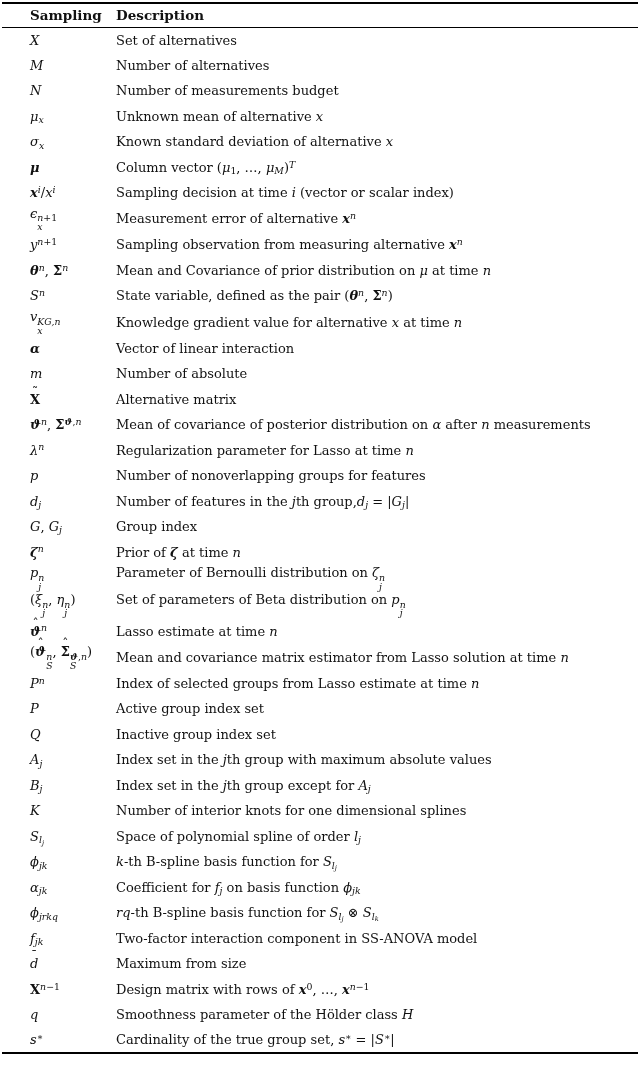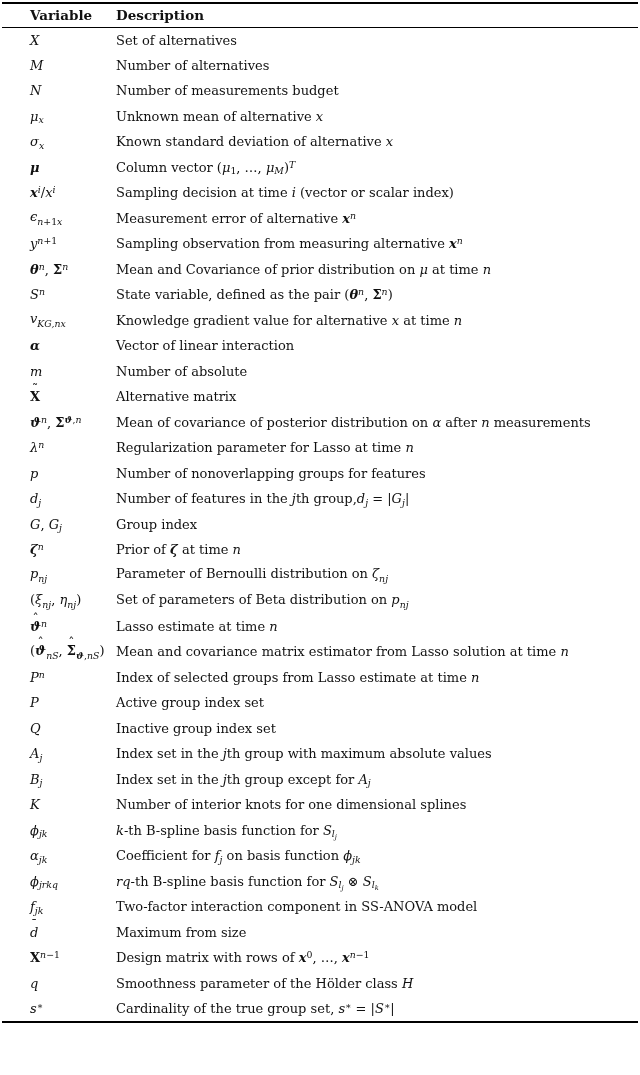--- a/index.html
+++ b/index.html
@@ -24,21 +24,21 @@
   tbody td {
     font-size:13px; height:25.5px; vertical-align:middle;
     white-space:nowrap; overflow:visible;
   }
   td.var-cell { padding-left:28px; }
   sub, sup { font-size:0.72em; line-height:0; }
   sup { vertical-align:baseline; position:relative; top:-0.45em; }
   sub { vertical-align:baseline; position:relative; top:0.25em; }
   
   .ss {
-    display:inline-flex; flex-direction:row; justify-content:center;
+    display:inline-flex; flex-direction:column; justify-content:center;
     vertical-align:-0.42em; line-height:0.95; font-size:0.72em;
   }
   .ss .t, .ss .b { display:block; }
   
   .cal { font-style:italic; font-family:"DejaVu Serif", serif; }
   
   .acc { display:inline-block; position:relative; }
   .acc .mark {
     position:absolute; left:50%; transform:translateX(-50%);
     top:-0.48em; font-size:0.95em; line-height:1; font-style:normal;
@@ -49,21 +49,21 @@
 <body>
 
 <div class="page">
   <table class="notation">
     <colgroup>
       <col class="c-var">
       <col class="c-desc">
     </colgroup>
     <thead>
       <tr>
-        <th class="h-var">Variable</th>
+        <th class="h-var">Sampling</th>
         <th class="h-desc">Description</th>
       </tr>
     </thead>
     <tbody>
         <tr>
           <td class="var-cell"><span class="cal">X</span></td>
           <td class="desc-cell">Set of alternatives</td>
         </tr>
         <tr>
           <td class="var-cell"><i>M</i></td>
@@ -206,20 +206,24 @@
         </tr>
         <tr>
           <td class="var-cell"><span class="cal">B</span><sub><i>j</i></sub></td>
           <td class="desc-cell">Index set in the <i>j</i>th group except for <span class="cal">A</span><sub><i>j</i></sub></td>
         </tr>
         <tr>
           <td class="var-cell"><i>K</i></td>
           <td class="desc-cell">Number of interior knots for one dimensional splines</td>
         </tr>
         <tr>
+          <td class="var-cell"><span class="cal">S</span><sub><i>l<sub>j</sub></i></sub></td>
+          <td class="desc-cell">Space of polynomial spline of order <i>l<sub>j</sub></i></td>
+        </tr>
+        <tr>
           <td class="var-cell"><i>ϕ<sub>jk</sub></i></td>
           <td class="desc-cell"><i>k</i>-th B-spline basis function for <span class="cal">S</span><sub><i>l<sub>j</sub></i></sub></td>
         </tr>
         <tr>
           <td class="var-cell"><i>α<sub>jk</sub></i></td>
           <td class="desc-cell">Coefficient for <i>f<sub>j</sub></i> on basis function <i>ϕ<sub>jk</sub></i></td>
         </tr>
         <tr>
           <td class="var-cell"><i>ϕ<sub>jrkq</sub></i></td>
           <td class="desc-cell"><i>rq</i>-th B-spline basis function for <span class="cal">S</span><sub><i>l<sub>j</sub></i></sub> ⊗ <span class="cal">S</span><sub><i>l<sub>k</sub></i></sub></td>

